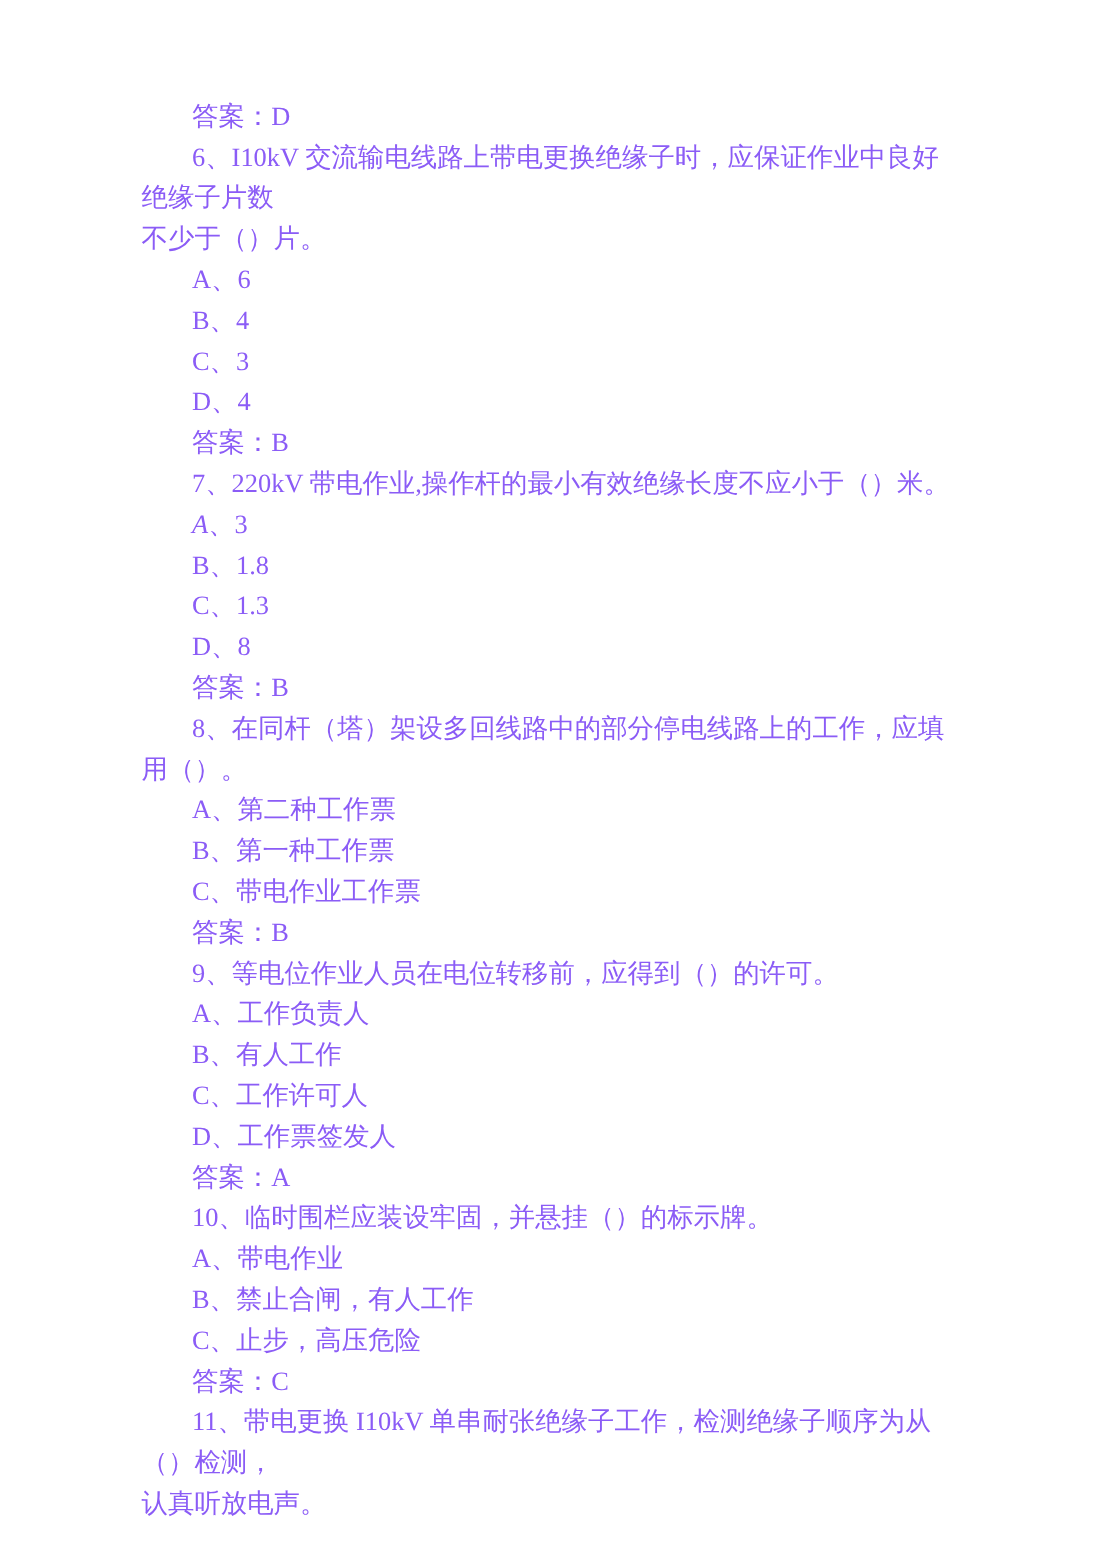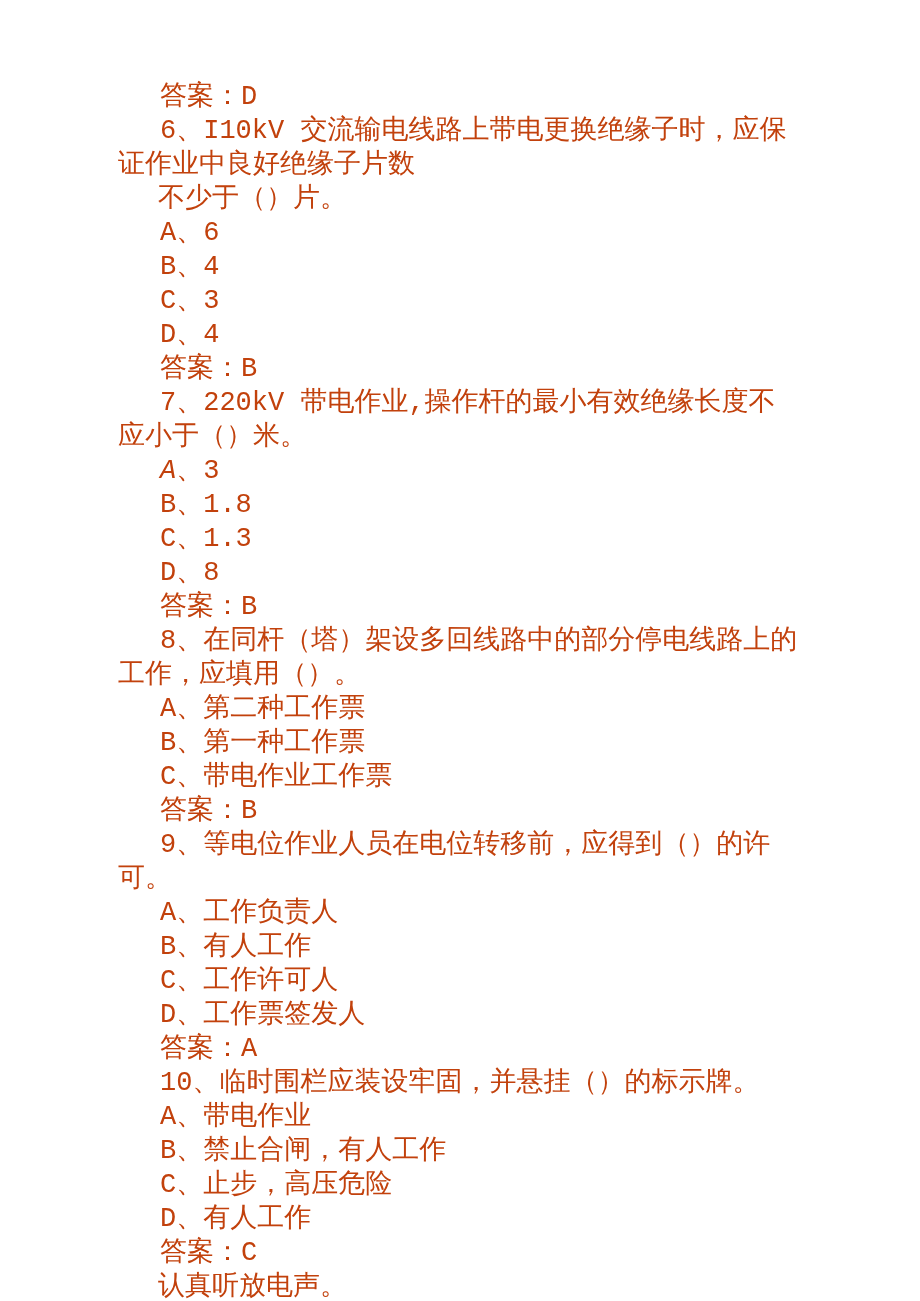--- a/index.html
+++ b/index.html
@@ -8,31 +8,29 @@
     background: #ffffff;
     font-family: "SimSun", "宋体", serif;
     width: 920px;
   }
   .page {
     padding: 80px 118px 80px 118px;
     box-sizing: border-box;
     width: 920px;
   }
   .line {
-    font-size: 27px;
+    font-size: 22px;
     line-height: 34px;
-    color: #c2410c;
+    color: #8b5cf6;
     text-indent: 42px;
     word-break: break-word;
-    font-family: Liberation Mono, monospace;
   }
   .wrap {
     text-indent: 0;
     padding-left: 0;
-    margin-left: 40px;
   }
   .italic {
     font-style: italic;
   }
 </style>
 </head>
 <body>
 
 <div class="page">
   <div class="line">答案：D</div>
@@ -57,16 +55,16 @@
   <div class="line">9、等电位作业人员在电位转移前，应得到（）的许可。</div>
   <div class="line">A、工作负责人</div>
   <div class="line">B、有人工作</div>
   <div class="line">C、工作许可人</div>
   <div class="line">D、工作票签发人</div>
   <div class="line">答案：A</div>
   <div class="line">10、临时围栏应装设牢固，并悬挂（）的标示牌。</div>
   <div class="line">A、带电作业</div>
   <div class="line">B、禁止合闸，有人工作</div>
   <div class="line">C、止步，高压危险</div>
-  <div class="line">D、有人工作</div>
   <div class="line">答案：C</div>
+  <div class="line">11、带电更换 I10kV 单串耐张绝缘子工作，检测绝缘子顺序为从（）检测，</div>
   <div class="line wrap">认真听放电声。</div>
 </div>
 
 </body></html>

